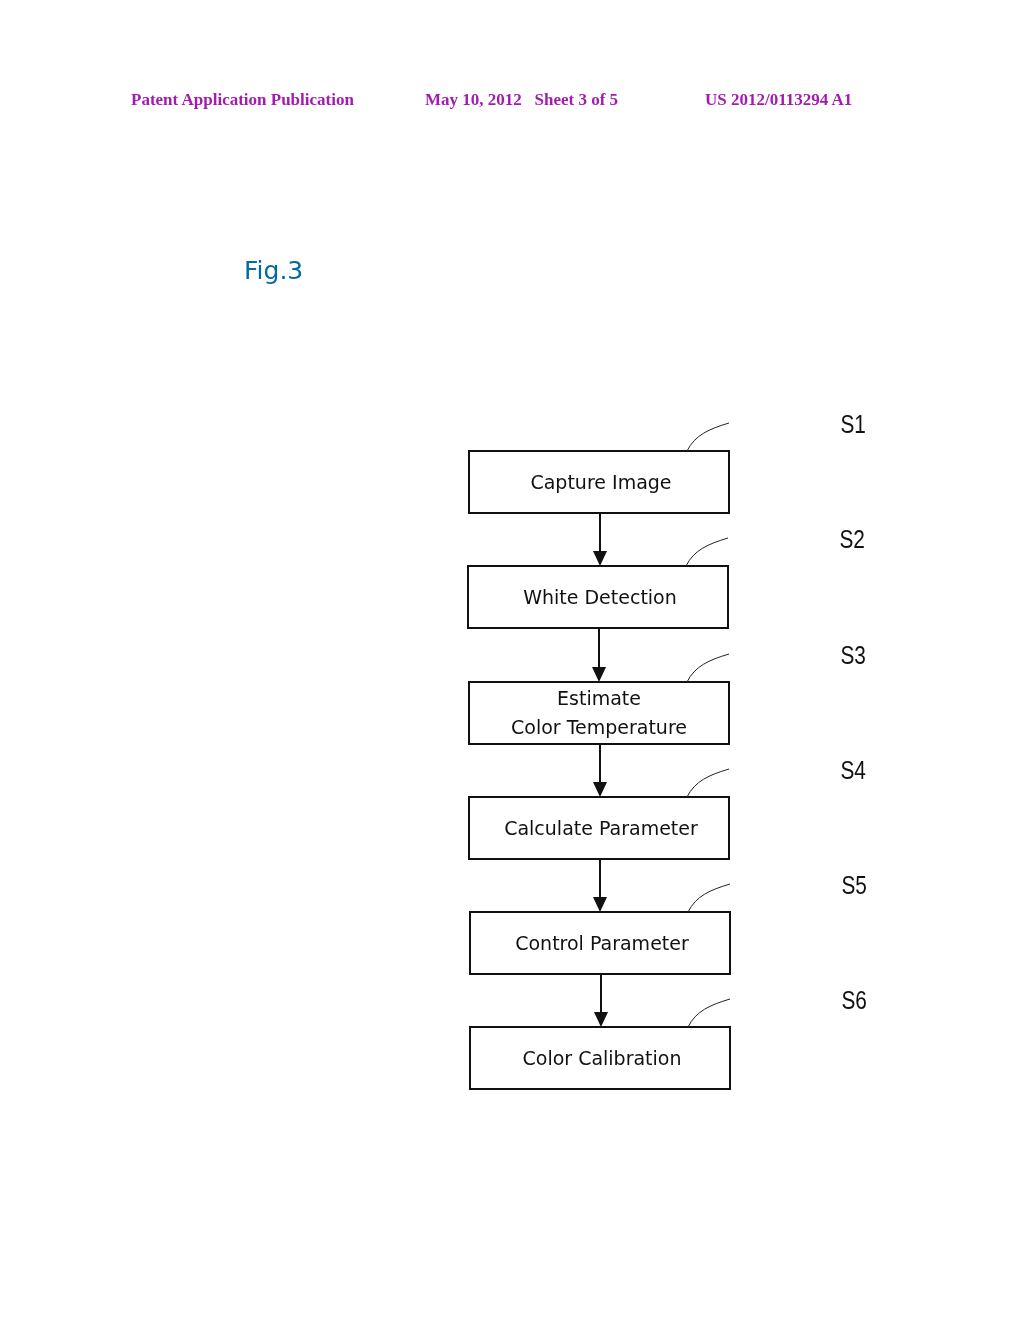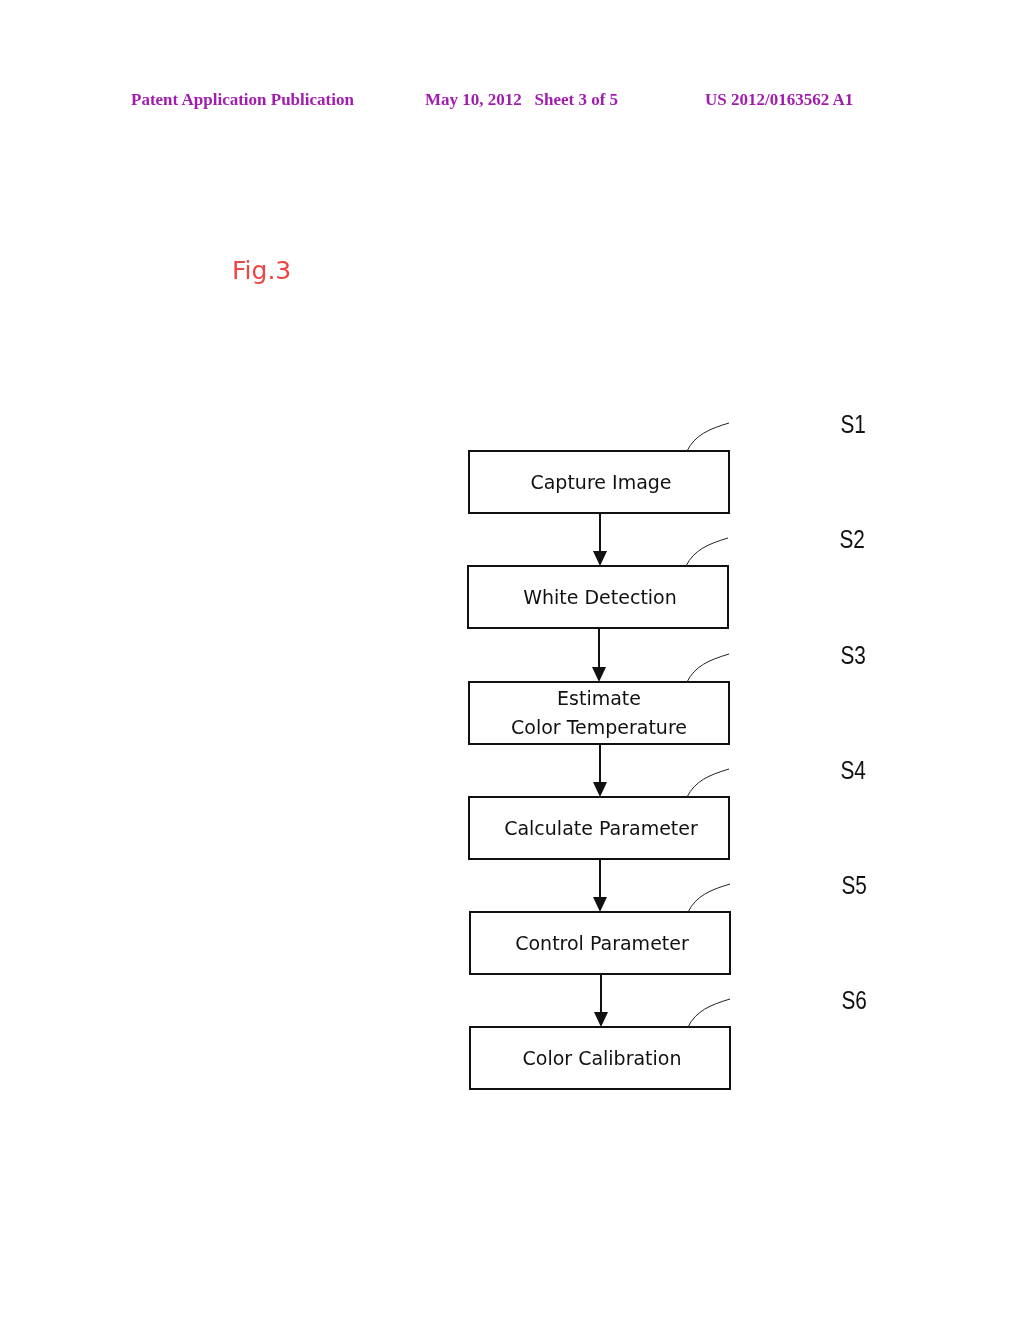--- a/index.html
+++ b/index.html
@@ -1,35 +1,35 @@
 <!DOCTYPE html>
 <html><head>
 <meta charset="utf-8">
 <style>
   html, body { margin: 0; padding: 0; background: #ffffff; }
   body { width: 1024px; height: 1320px; position: relative; overflow: hidden; }
   .hdr { position: absolute; top: 90px; font-family: "Liberation Serif", serif; font-weight: bold; font-size: 17px; color: #a21caf; }
   #hdr-left { left: 131px; }
   #hdr-mid { left: 425px; }
   #hdr-right { left: 705px; }
-  #fig-label { position: absolute; left: 232px; top: 256px; font-family: "DejaVu Sans", sans-serif; font-size: 25px; color: #ef4444; }
+  #fig-label { position: absolute; left: 244px; top: 256px; font-family: "DejaVu Sans", sans-serif; font-size: 25px; color: #0369a1; }
   svg#flow { position: absolute; left: 0; top: 0; }
   .box { fill: #fff; stroke: #111; stroke-width: 2; }
   .box-text { font-family: "DejaVu Sans", sans-serif; font-size: 19px; fill: #111; text-anchor: middle; }
   .step-label { font-family: "Liberation Sans", sans-serif; font-size: 26px; fill: #111; transform-origin: center; }
   .leader { fill: none; stroke: #222; stroke-width: 1; }
   .arrow-line { stroke: #111; stroke-width: 2; }
   .arrow-head { fill: #111; }
 </style>
 </head>
 <body>
 
 <div id="hdr-left" class="hdr">Patent Application Publication</div>
 <div id="hdr-mid" class="hdr" style="white-space:pre;">May 10, 2012   Sheet 3 of 5</div>
-<div id="hdr-right" class="hdr">US 2012/0163562 A1</div>
+<div id="hdr-right" class="hdr">US 2012/0113294 A1</div>
 
 <div id="fig-label">Fig.3</div>
 
 <svg id="flow" width="1024" height="1320">
     <rect x="469" y="451" width="260" height="62" class="box"></rect>
     <text x="601" y="489" class="box-text">Capture Image</text>
     <path d="M 687 451 C 695 435, 709 429, 729 423" class="leader"></path>
     <text x="738" y="433" class="step-label" transform="translate(738, 433) scale(0.8,1) translate(-738, -433)">S1</text>
     <line x1="600" y1="513" x2="600" y2="552" class="arrow-line"></line>
     <polygon points="593,551 607,551 600,566" class="arrow-head"></polygon>

